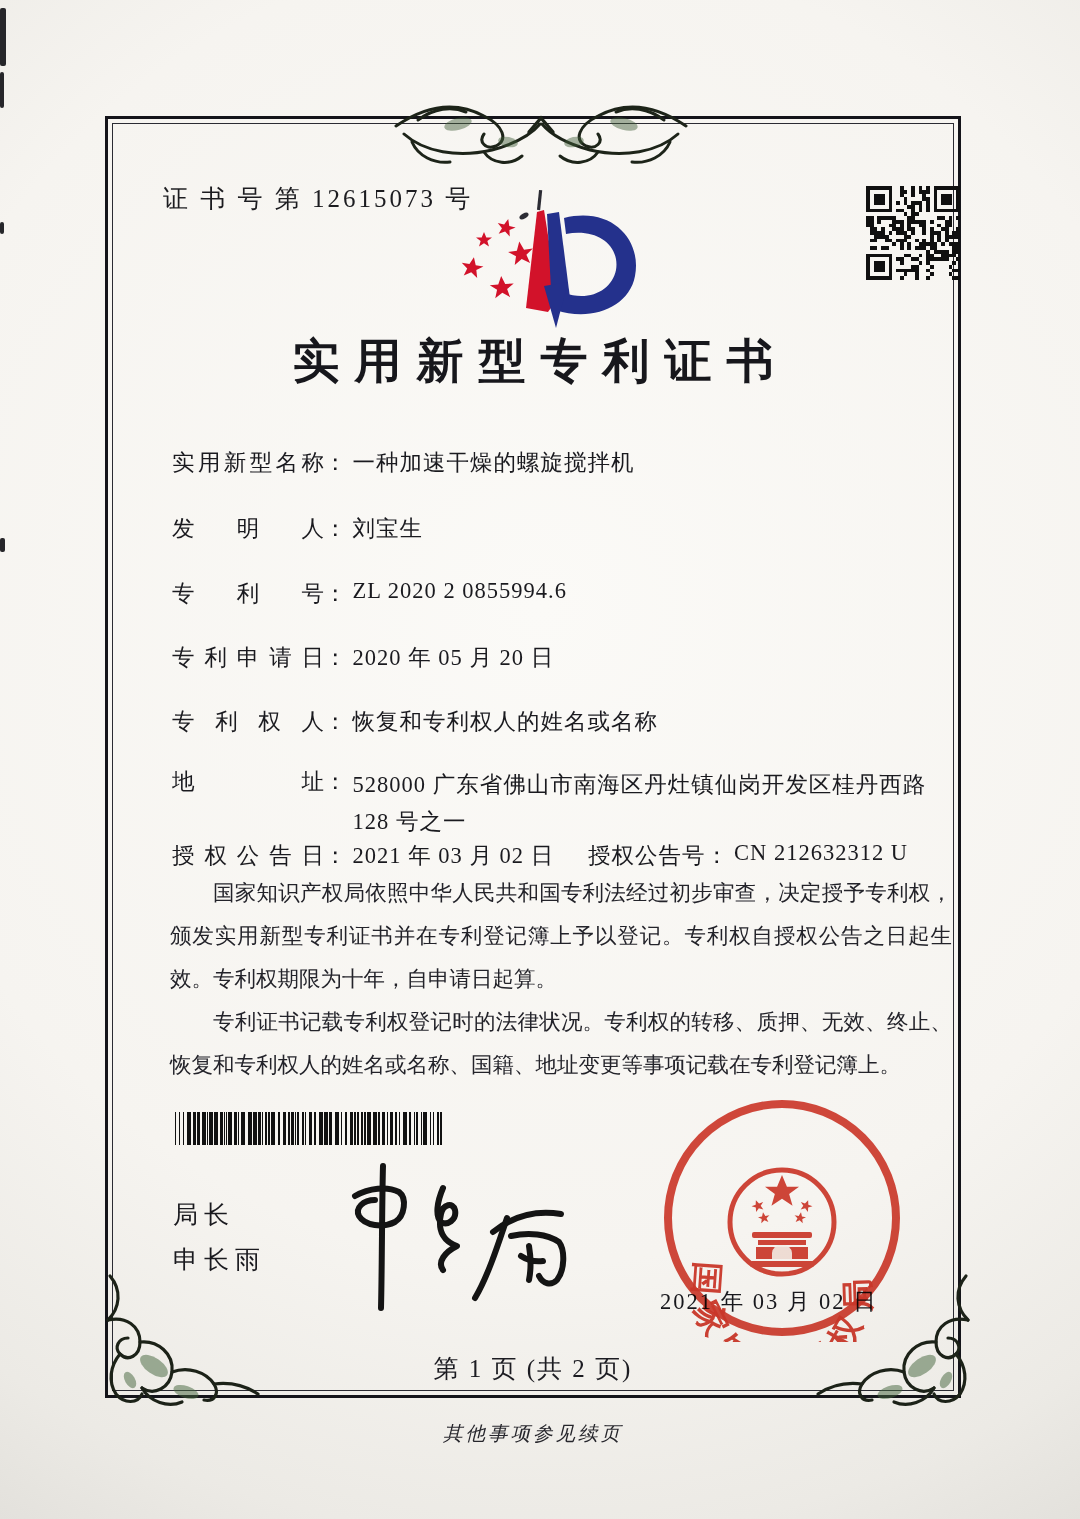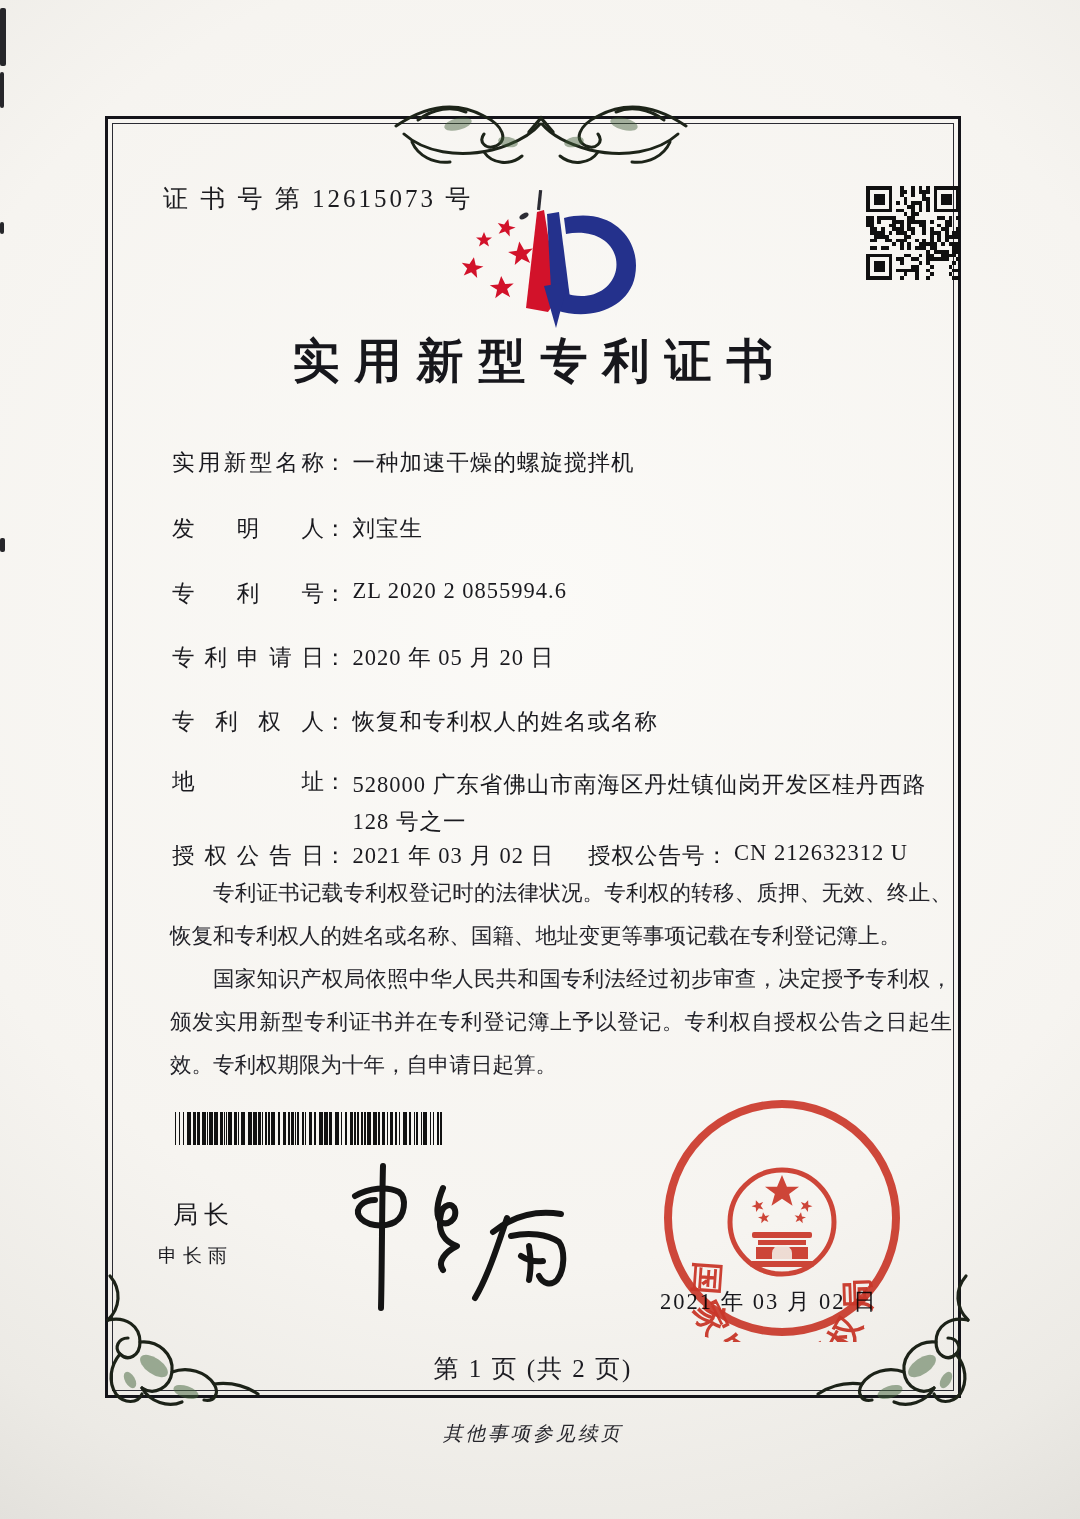--- a/index.html
+++ b/index.html
@@ -56,21 +56,21 @@
   
   .paras{
     position:absolute;left:170px;top:872px;width:782px;
     font-size:21.5px;line-height:43px;color:#23232a;
     text-align:justify;
   }
   .paras p{margin:0;text-indent:2em;}
   
   .barcode{position:absolute;left:175px;top:1112px;width:268px;height:33px;}
   .signer-title{position:absolute;left:173px;top:1198px;font-size:25px;color:#1a1a1f;letter-spacing:6px;}
-  .signer-name{position:absolute;left:158px;top:1243px;font-size:19px;color:#1a1a1f;letter-spacing:6px;}
+  .signer-name{position:absolute;left:173px;top:1243px;font-size:25px;color:#1a1a1f;letter-spacing:6px;}
   .signature{position:absolute;left:325px;top:1158px;width:255px;height:160px;}
   .seal-date{
     position:absolute;left:660px;top:1286px;width:270px;
     font-size:22.5px;color:#17171c;letter-spacing:2px;z-index:1;white-space:nowrap;
   }
   .seal{position:absolute;left:658px;top:1094px;width:248px;height:248px;z-index:2;
         mix-blend-mode:multiply;opacity:.93;}
   .pageinfo{
     position:absolute;left:105px;top:1352px;width:856px;
     text-align:center;font-size:25px;letter-spacing:2px;color:#1c1c22;
@@ -501,22 +501,22 @@
     <span class="flabel">地址</span><span class="fcolon">：</span><span class="fvalue wrap">528000 广东省佛山市南海区丹灶镇仙岗开发区桂丹西路 128 号之一</span>
   </div>
   <div class="frow frow2" style="top:840px;">
     <span class="flabel">授权公告日</span><span class="fcolon">：</span><span class="fvalue">2021 年 03 月 02 日</span>
     <span class="pair2">
       <span class="flabel2">授权公告号</span><span class="fcolon">：</span><span class="fvalue">CN 212632312 U</span>
     </span>
   </div>
 
   <div class="paras">
+    <p>国家知识产权局依照中华人民共和国专利法经过初步审查，决定授予专利权，颁发实用新型专利证书并在专利登记簿上予以登记。专利权自授权公告之日起生效。专利权期限为十年，自申请日起算。</p>
     <p>专利证书记载专利权登记时的法律状况。专利权的转移、质押、无效、终止、恢复和专利权人的姓名或名称、国籍、地址变更等事项记载在专利登记簿上。</p>
-    <p>国家知识产权局依照中华人民共和国专利法经过初步审查，决定授予专利权，颁发实用新型专利证书并在专利登记簿上予以登记。专利权自授权公告之日起生效。专利权期限为十年，自申请日起算。</p>
   </div>
 
   <svg class="barcode" id="barcode" viewBox="0 0 268 33" preserveAspectRatio="none">
       <rect x="0" y="0" width="1" height="33" fill="#111"></rect>
       <rect x="4" y="0" width="1" height="33" fill="#111"></rect>
       <rect x="8" y="0" width="1" height="33" fill="#111"></rect>
       <rect x="12" y="0" width="4" height="33" fill="#111"></rect>
       <rect x="18" y="0" width="3" height="33" fill="#111"></rect>
       <rect x="22" y="0" width="3" height="33" fill="#111"></rect>
       <rect x="27" y="0" width="4" height="33" fill="#111"></rect>

